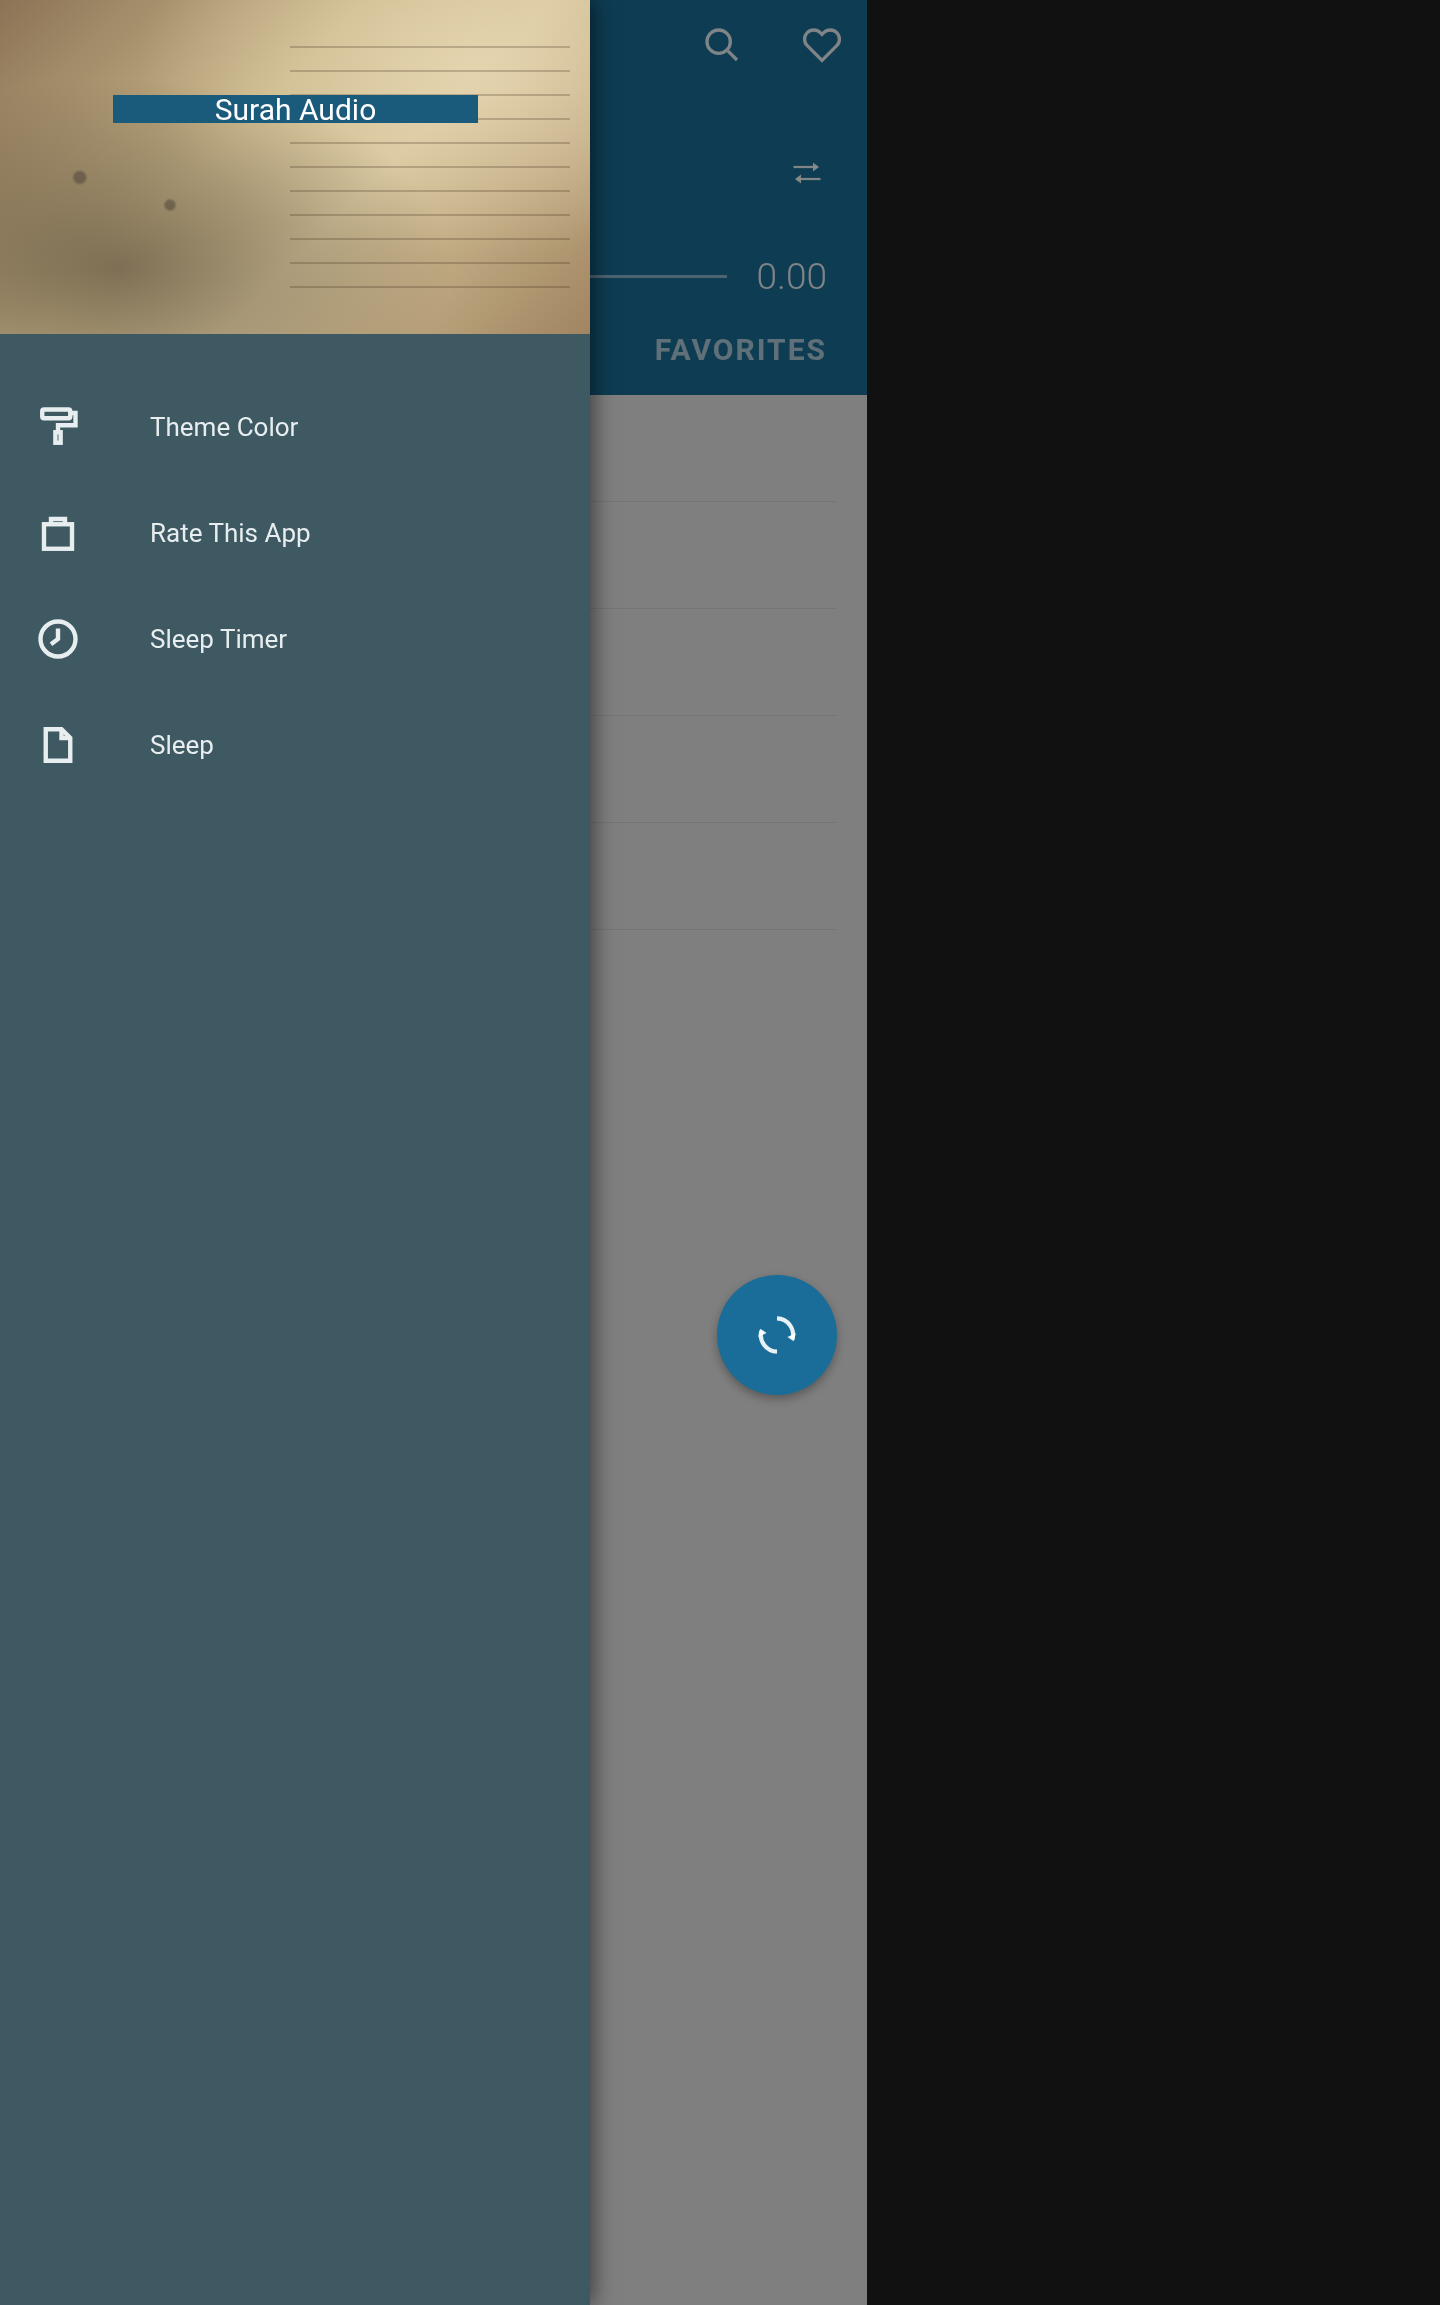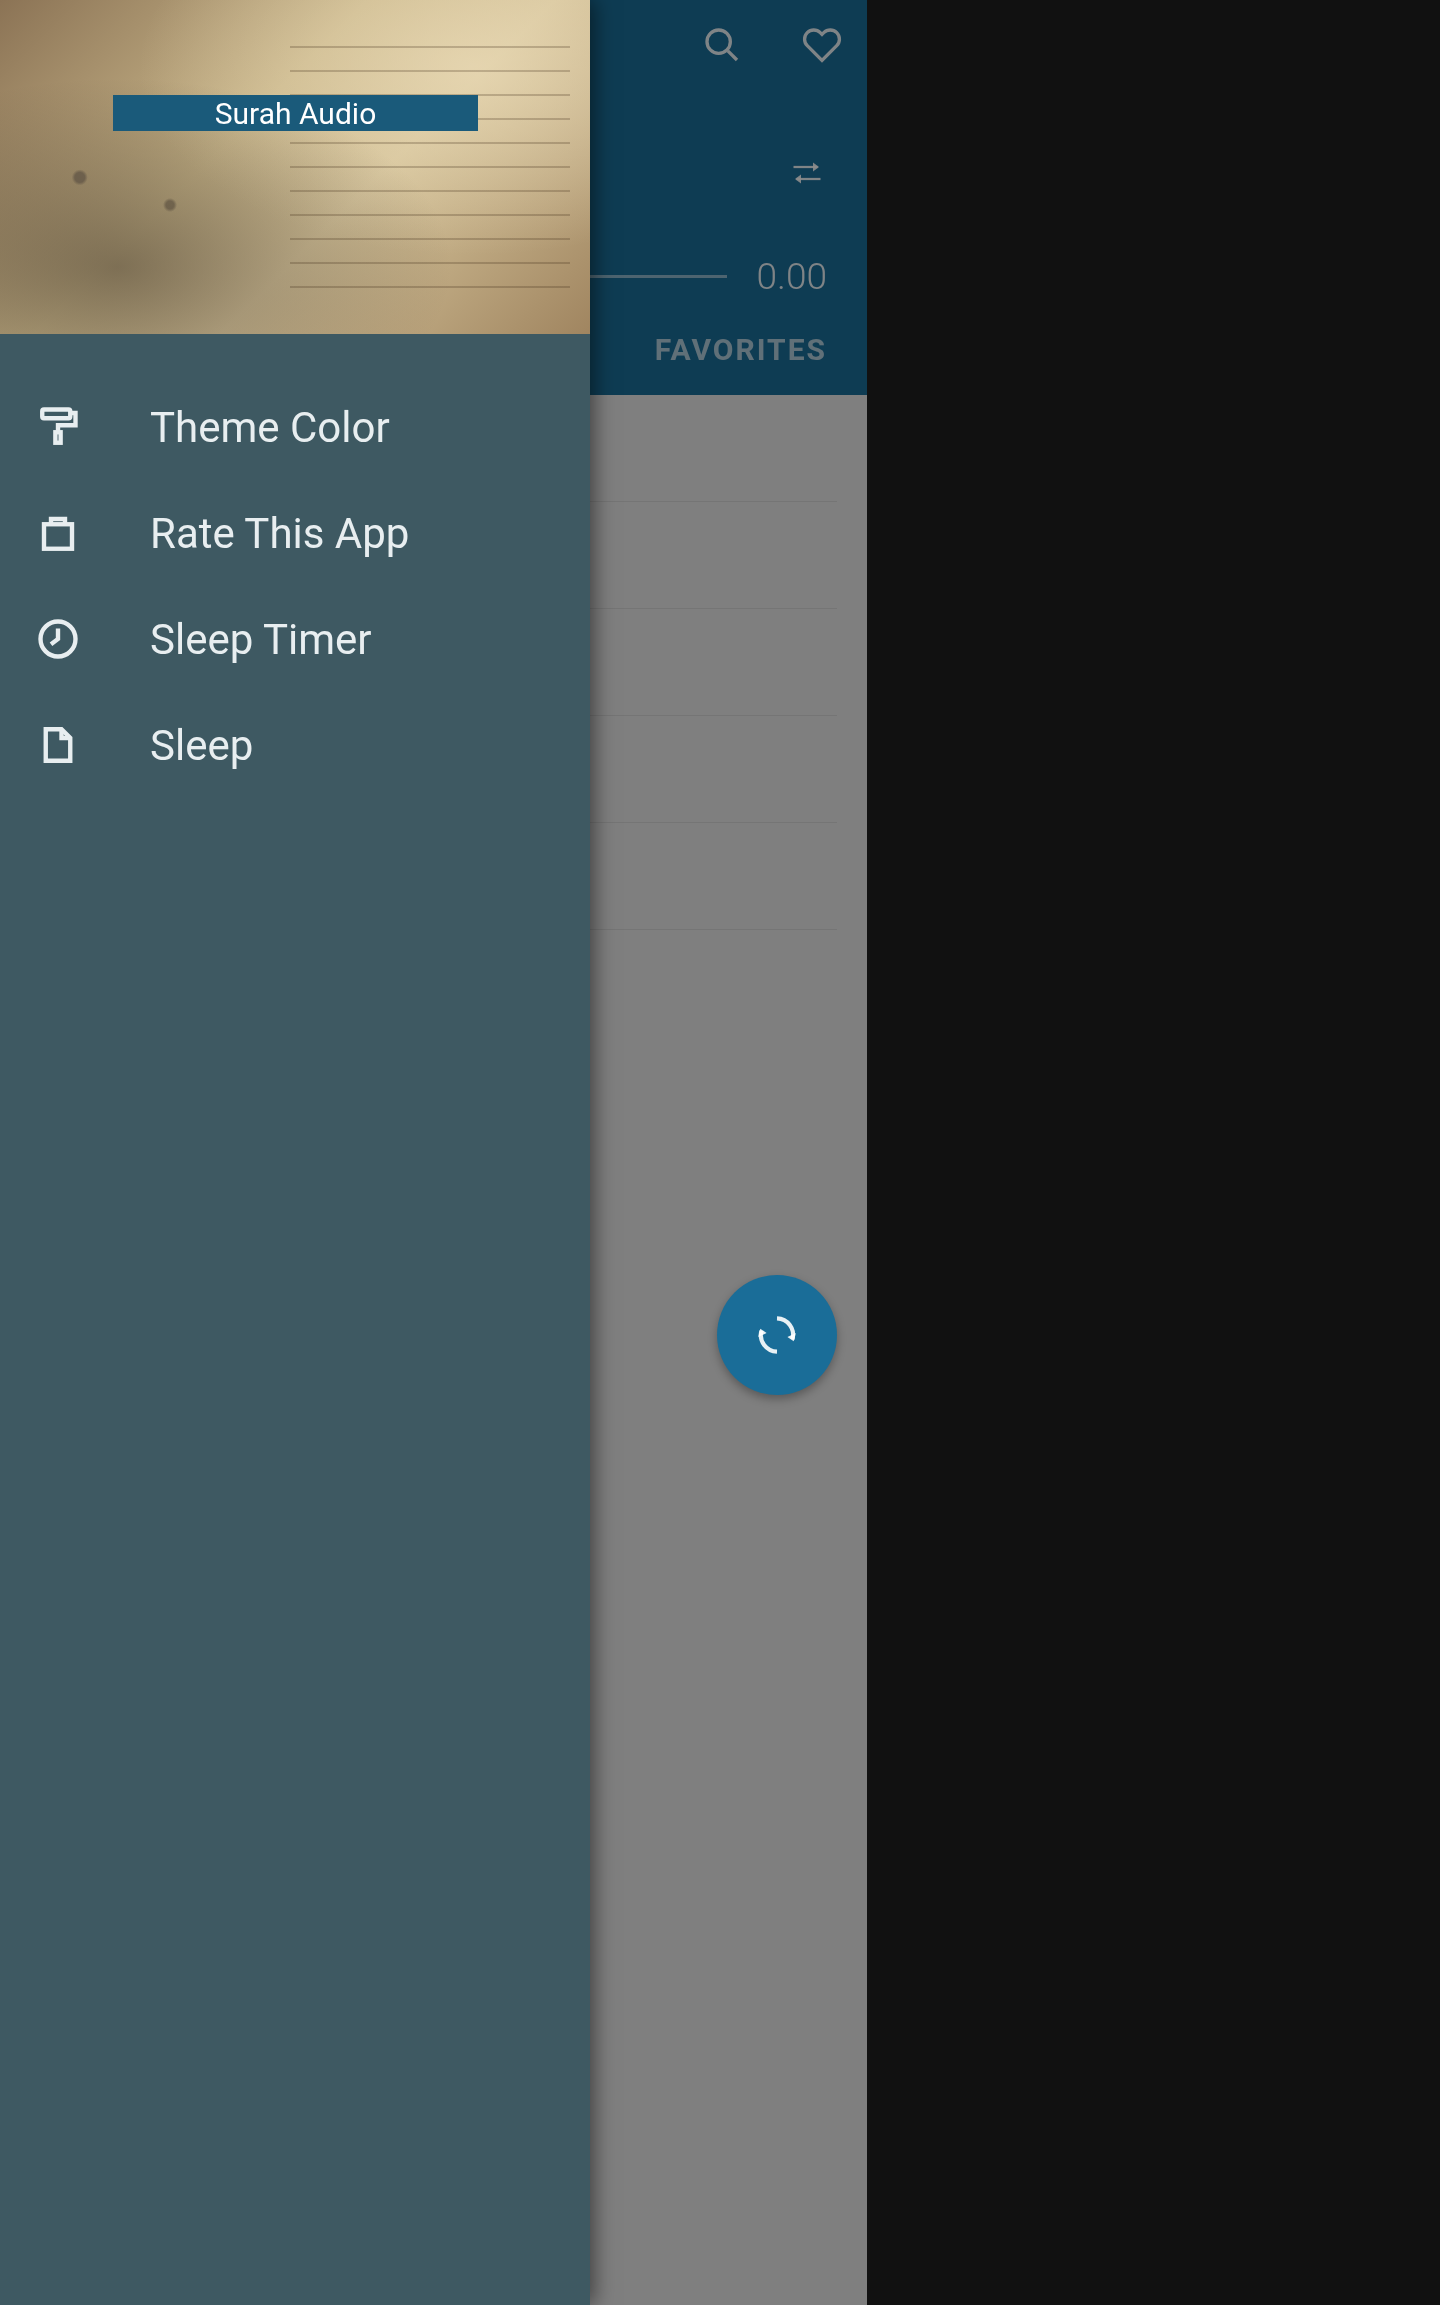--- a/index.html
+++ b/index.html
@@ -205,21 +205,21 @@
         radial-gradient(circle at 30% 30%, rgba(80,70,60,0.8) 5px, transparent 8px),
         radial-gradient(circle at 50% 50%, rgba(70,60,50,0.7) 4px, transparent 7px);
       transform: rotate(-15deg);
       opacity: 0.7;
     }
     .title-banner {
       position: absolute;
       left: 113px;
       top: 95px;
       width: 365px;
-      height: 36px;
+      height: 28px;
       background: #1a5a7a;
       display: flex;
       align-items: center;
       justify-content: center;
       color: #fff;
       font-size: 30px;
       font-weight: 400;
     }
     .drawer-menu {
       padding-top: 40px;
@@ -240,21 +240,21 @@
       justify-content: center;
     }
     .menu-icon svg {
       width: 42px;
       height: 42px;
       stroke: #e8eef0;
       fill: none;
       stroke-width: 2.5;
     }
     .menu-label {
-      font-size: 42px;
+      font-size: 26px;
       font-weight: 400;
       color: #e8eef0;
     }
   </style>
 </head>
 <body>
 
 <div class="phone">
 
   <div class="app-bg">

